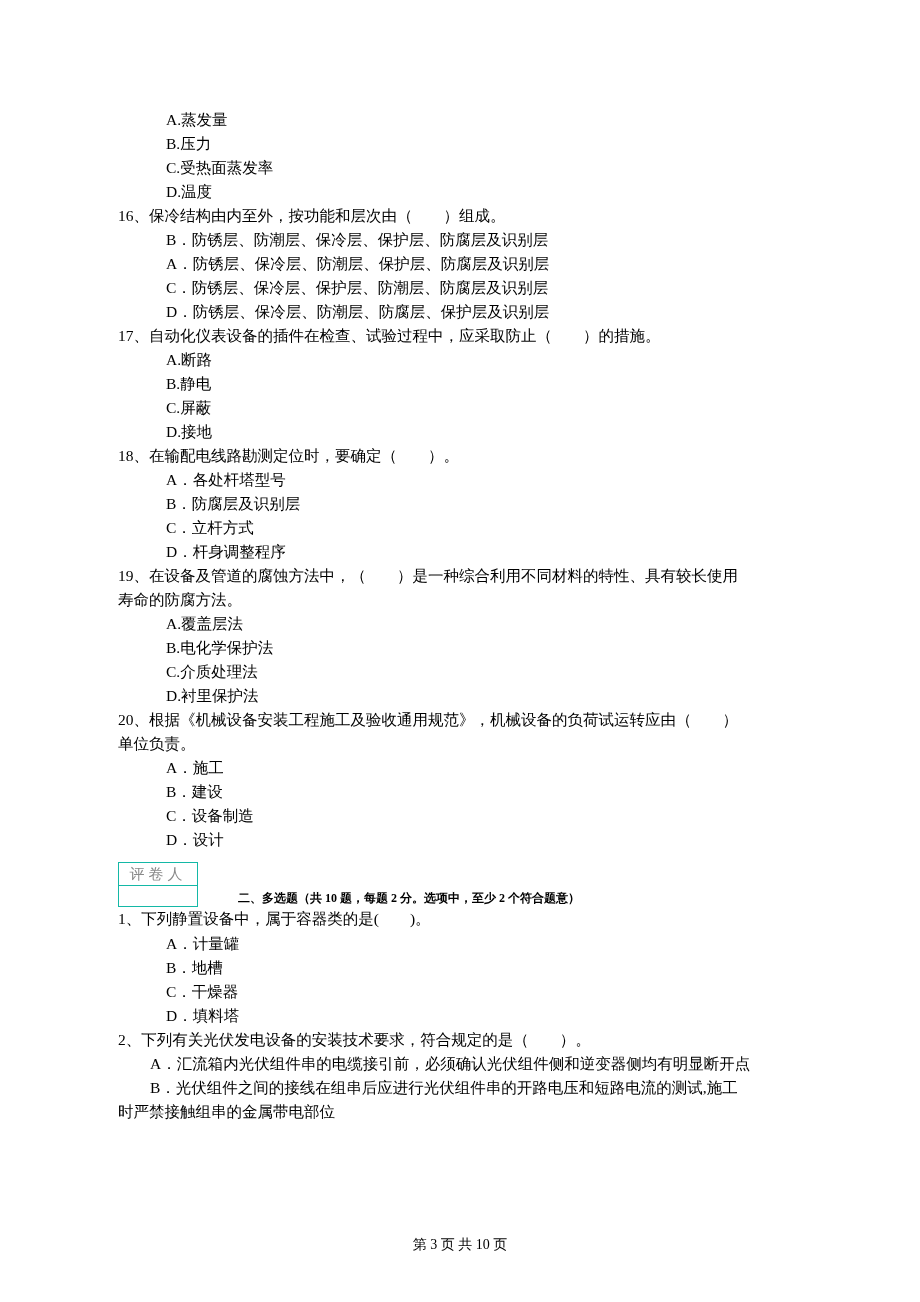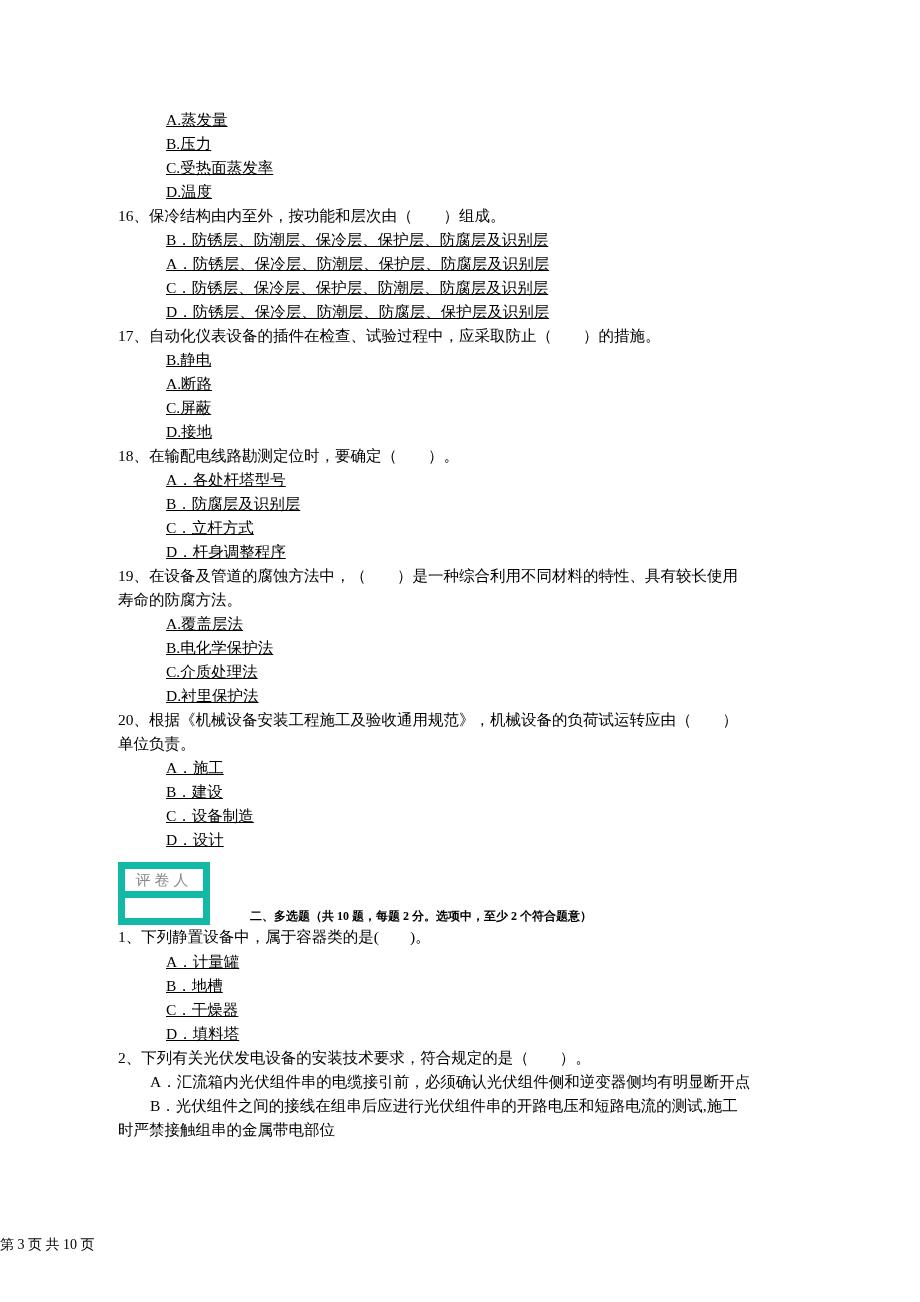--- a/index.html
+++ b/index.html
@@ -16,32 +16,31 @@
     min-height: 1302px;
     padding: 108px 115px 40px 118px;
     box-sizing: border-box;
     position: relative;
   }
   .q-line {
     margin: 0;
   }
   .option-block {
     padding-left: 48px;
-    text-decoration: underline;
   }
   .option-block p {
     margin: 0;
   }
   .grader-box {
     display: inline-block;
     margin-top: 6px;
     vertical-align: top;
   }
   .grader-box .cell {
-    border: 7px solid #14b8a6;
+    border: 1px solid #14b8a6;
     width: 78px;
     height: 22px;
     display: flex;
     align-items: center;
     justify-content: center;
     font-size: 15px;
     color: #8a8a8a;
     letter-spacing: 4px;
   }
   .grader-box .cell.empty {
@@ -57,20 +56,21 @@
   .section-row {
     display: flex;
     align-items: flex-end;
     margin-top: 4px;
   }
   .footer {
     position: absolute;
     bottom: 46px;
     left: 0;
     width: 100%;
+    text-align: center;
     font-size: 14px;
   }
 </style>
 </head>
 <body>
 
 <div class="page">
 
   <div class="option-block">
     <p>A.蒸发量</p>
@@ -82,22 +82,22 @@
   <p class="q-line">16、保冷结构由内至外，按功能和层次由（　　）组成。</p>
   <div class="option-block">
     <p>B．防锈层、防潮层、保冷层、保护层、防腐层及识别层</p>
     <p>A．防锈层、保冷层、防潮层、保护层、防腐层及识别层</p>
     <p>C．防锈层、保冷层、保护层、防潮层、防腐层及识别层</p>
     <p>D．防锈层、保冷层、防潮层、防腐层、保护层及识别层</p>
   </div>
 
   <p class="q-line">17、自动化仪表设备的插件在检查、试验过程中，应采取防止（　　）的措施。</p>
   <div class="option-block">
+    <p>A.断路</p>
     <p>B.静电</p>
-    <p>A.断路</p>
     <p>C.屏蔽</p>
     <p>D.接地</p>
   </div>
 
   <p class="q-line">18、在输配电线路勘测定位时，要确定（　　）。</p>
   <div class="option-block">
     <p>A．各处杆塔型号</p>
     <p>B．防腐层及识别层</p>
     <p>C．立杆方式</p>
     <p>D．杆身调整程序</p>

